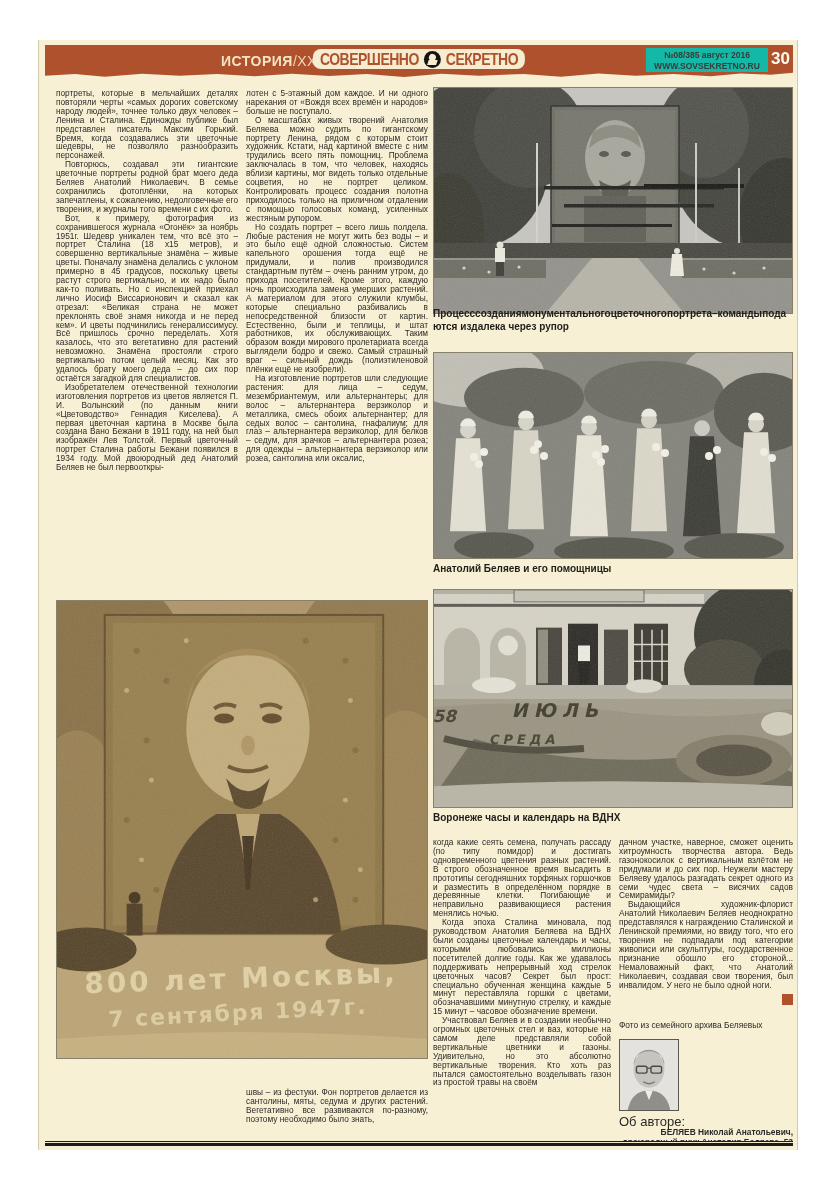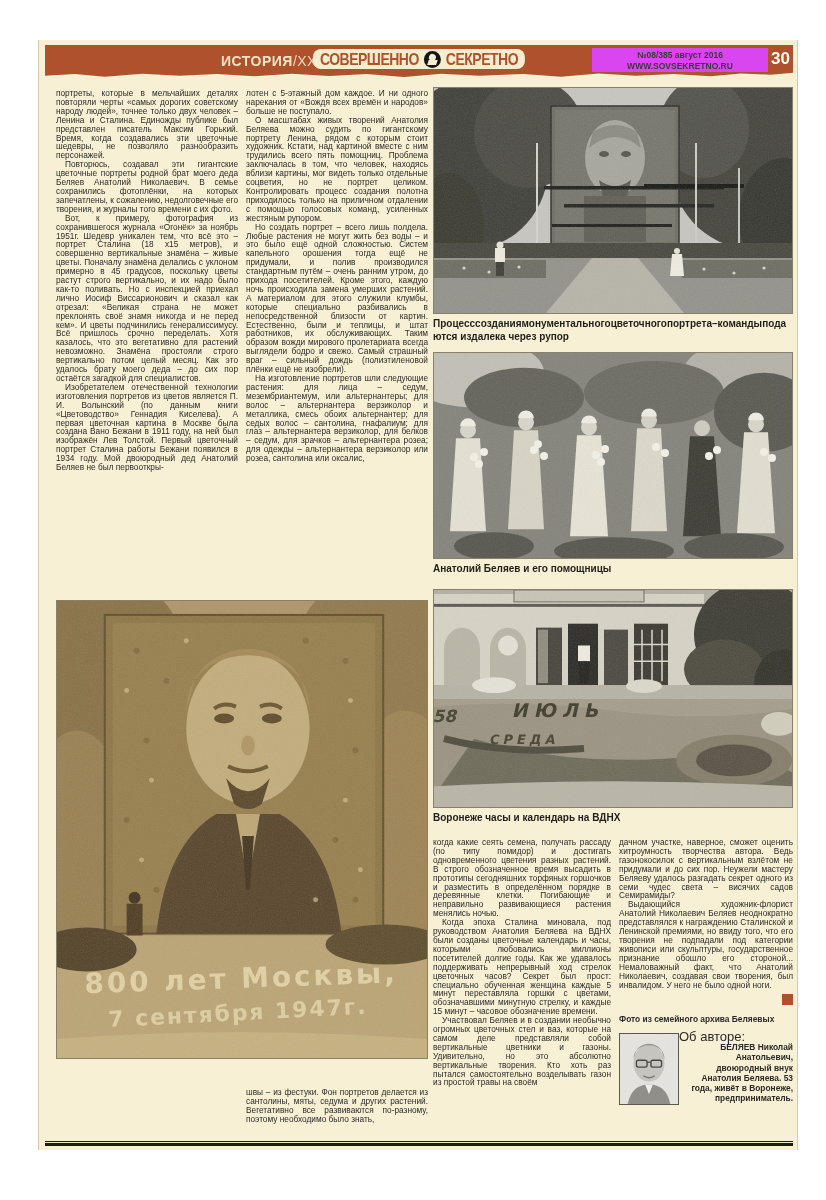--- a/index.html
+++ b/index.html
@@ -10,21 +10,21 @@
   .hdr{position:absolute;left:6px;top:5px;width:748px;height:33px;background:#b0512d;
        clip-path:polygon(0 0,100% 0,100% 84%,97% 90%,93% 86%,89% 95%,84% 88%,79% 93%,74% 86%,69% 96%,64% 88%,58% 93%,53% 87%,48% 97%,43% 88%,38% 94%,33% 87%,28% 95%,23% 88%,18% 93%,13% 87%,8% 96%,4% 88%,0 93%);}
   .hdr-section{position:absolute;left:176px;top:8px;font-size:14px;letter-spacing:.5px;color:#f4e6c4;}
   .hdr-section b{font-weight:bold;}
   .hdr-section span{font-weight:normal;opacity:.9;}
   .hdr-logo{position:absolute;left:50%;transform:translateX(-50%);top:4px;height:20px;background:#f6ecd0;border-radius:8px;display:flex;align-items:center;padding:0 7px;gap:5px;}
   .logo-word{color:#b0512d;font-weight:bold;font-size:14px;letter-spacing:-.5px;transform:scaleY(1.15);white-space:nowrap;}
   .logo-emblem{width:17px;height:17px;border-radius:50%;background:#141414;position:relative;flex:0 0 auto;}
   .logo-emblem:before{content:"";position:absolute;left:5px;top:3px;width:7px;height:7px;border-radius:50% 50% 10% 50%;background:#f6ecd0;transform:rotate(25deg);}
   .logo-emblem:after{content:"";position:absolute;left:4px;top:9px;width:9px;height:5px;background:#f6ecd0;transform:skewX(-18deg);}
-  .hdr-info{position:absolute;right:25px;top:3px;width:176px;height:24px;background:#d946ef;color:#3a3a38;text-align:center;font-weight:bold;font-size:8.5px;line-height:11px;padding-top:2px;box-sizing:border-box;}
+  .hdr-info{position:absolute;right:25px;top:3px;width:122px;height:24px;background:#14b8a6;color:#3a3a38;text-align:center;font-weight:bold;font-size:8.5px;line-height:11px;padding-top:2px;box-sizing:border-box;}
   .hdr-num{position:absolute;right:3px;top:4px;color:#fdfbf2;font-weight:bold;font-size:17px;}
 
   
   .col{position:absolute;font-size:8.3px;line-height:8.9px;color:#2b2a27;text-align:justify;overflow:hidden;}
   .col p{margin:0;}
   .col p + p{text-indent:9px;}
   .c1{left:17px;top:49px;width:182px;height:509px;}
   .c2{left:207px;top:49px;width:182px;height:509px;}
   .c3{left:394px;top:798px;width:178px;height:303px;}
   .c4{left:580px;top:798px;width:174px;height:303px;}
@@ -32,29 +32,29 @@
   .cB{left:207px;top:1048px;width:182px;height:48px;}
 
   
   .photo{position:absolute;border:1px solid #87816c;box-sizing:border-box;background:#9a9890;overflow:hidden;}
   .photo svg{display:block;width:100%;height:100%;}
   .p1{left:394px;top:47px;width:360px;height:227px;}
   .p2{left:394px;top:312px;width:360px;height:207px;}
   .p3{left:394px;top:549px;width:360px;height:219px;}
   .pBig{left:17px;top:560px;width:372px;height:459px;}
   .cap{position:absolute;font-weight:bold;font-size:10px;line-height:12.5px;color:#1f1e1a;word-break:break-word;}
-  .capA{left:394px;top:278px;width:360px;word-break:break-all;}
+  .capA{left:394px;top:268px;width:360px;word-break:break-all;}
   .capB{left:394px;top:523px;width:360px;}
   .capC{left:394px;top:772px;width:360px;}
   .capD{left:17px;top:1023px;width:372px;word-break:break-all;}
 
   
   .end-marker{width:11px;height:11px;background:#b0512d;margin:5px 0 5px auto;}
-  .credit{font-weight:bold;font-size:8.4px;margin-top:10px;color:#2b2a27;}
-  .about{display:flex;margin-top:9px;}
+  .credit{font-weight:normal;font-size:8.4px;margin-top:16px;color:#2b2a27;}
+  .about{display:flex;gap:7px;margin-top:9px;flex-direction:column;}
   .about-photo{flex:0 0 auto;width:60px;height:72px;border:1px solid #5a584f;background:#e9e8e2;box-sizing:border-box;}
   .about-photo svg{display:block;width:100%;height:100%;}
   .about-right{flex:1;}
   .about-title{font-size:13px;color:#2b2a27;margin:0 0 2px 0;}
   .about-text{font-weight:bold;font-size:8.4px;line-height:10.2px;color:#2b2a27;text-align:right;}
 
   .bottom-rule{position:absolute;left:6px;top:1101px;width:748px;height:5px;
       background:linear-gradient(#1c1c1a 0 1.4px,#efe8cd 1.4px 2.4px,#1c1c1a 2.4px 100%);}
 </style>
 </head>

